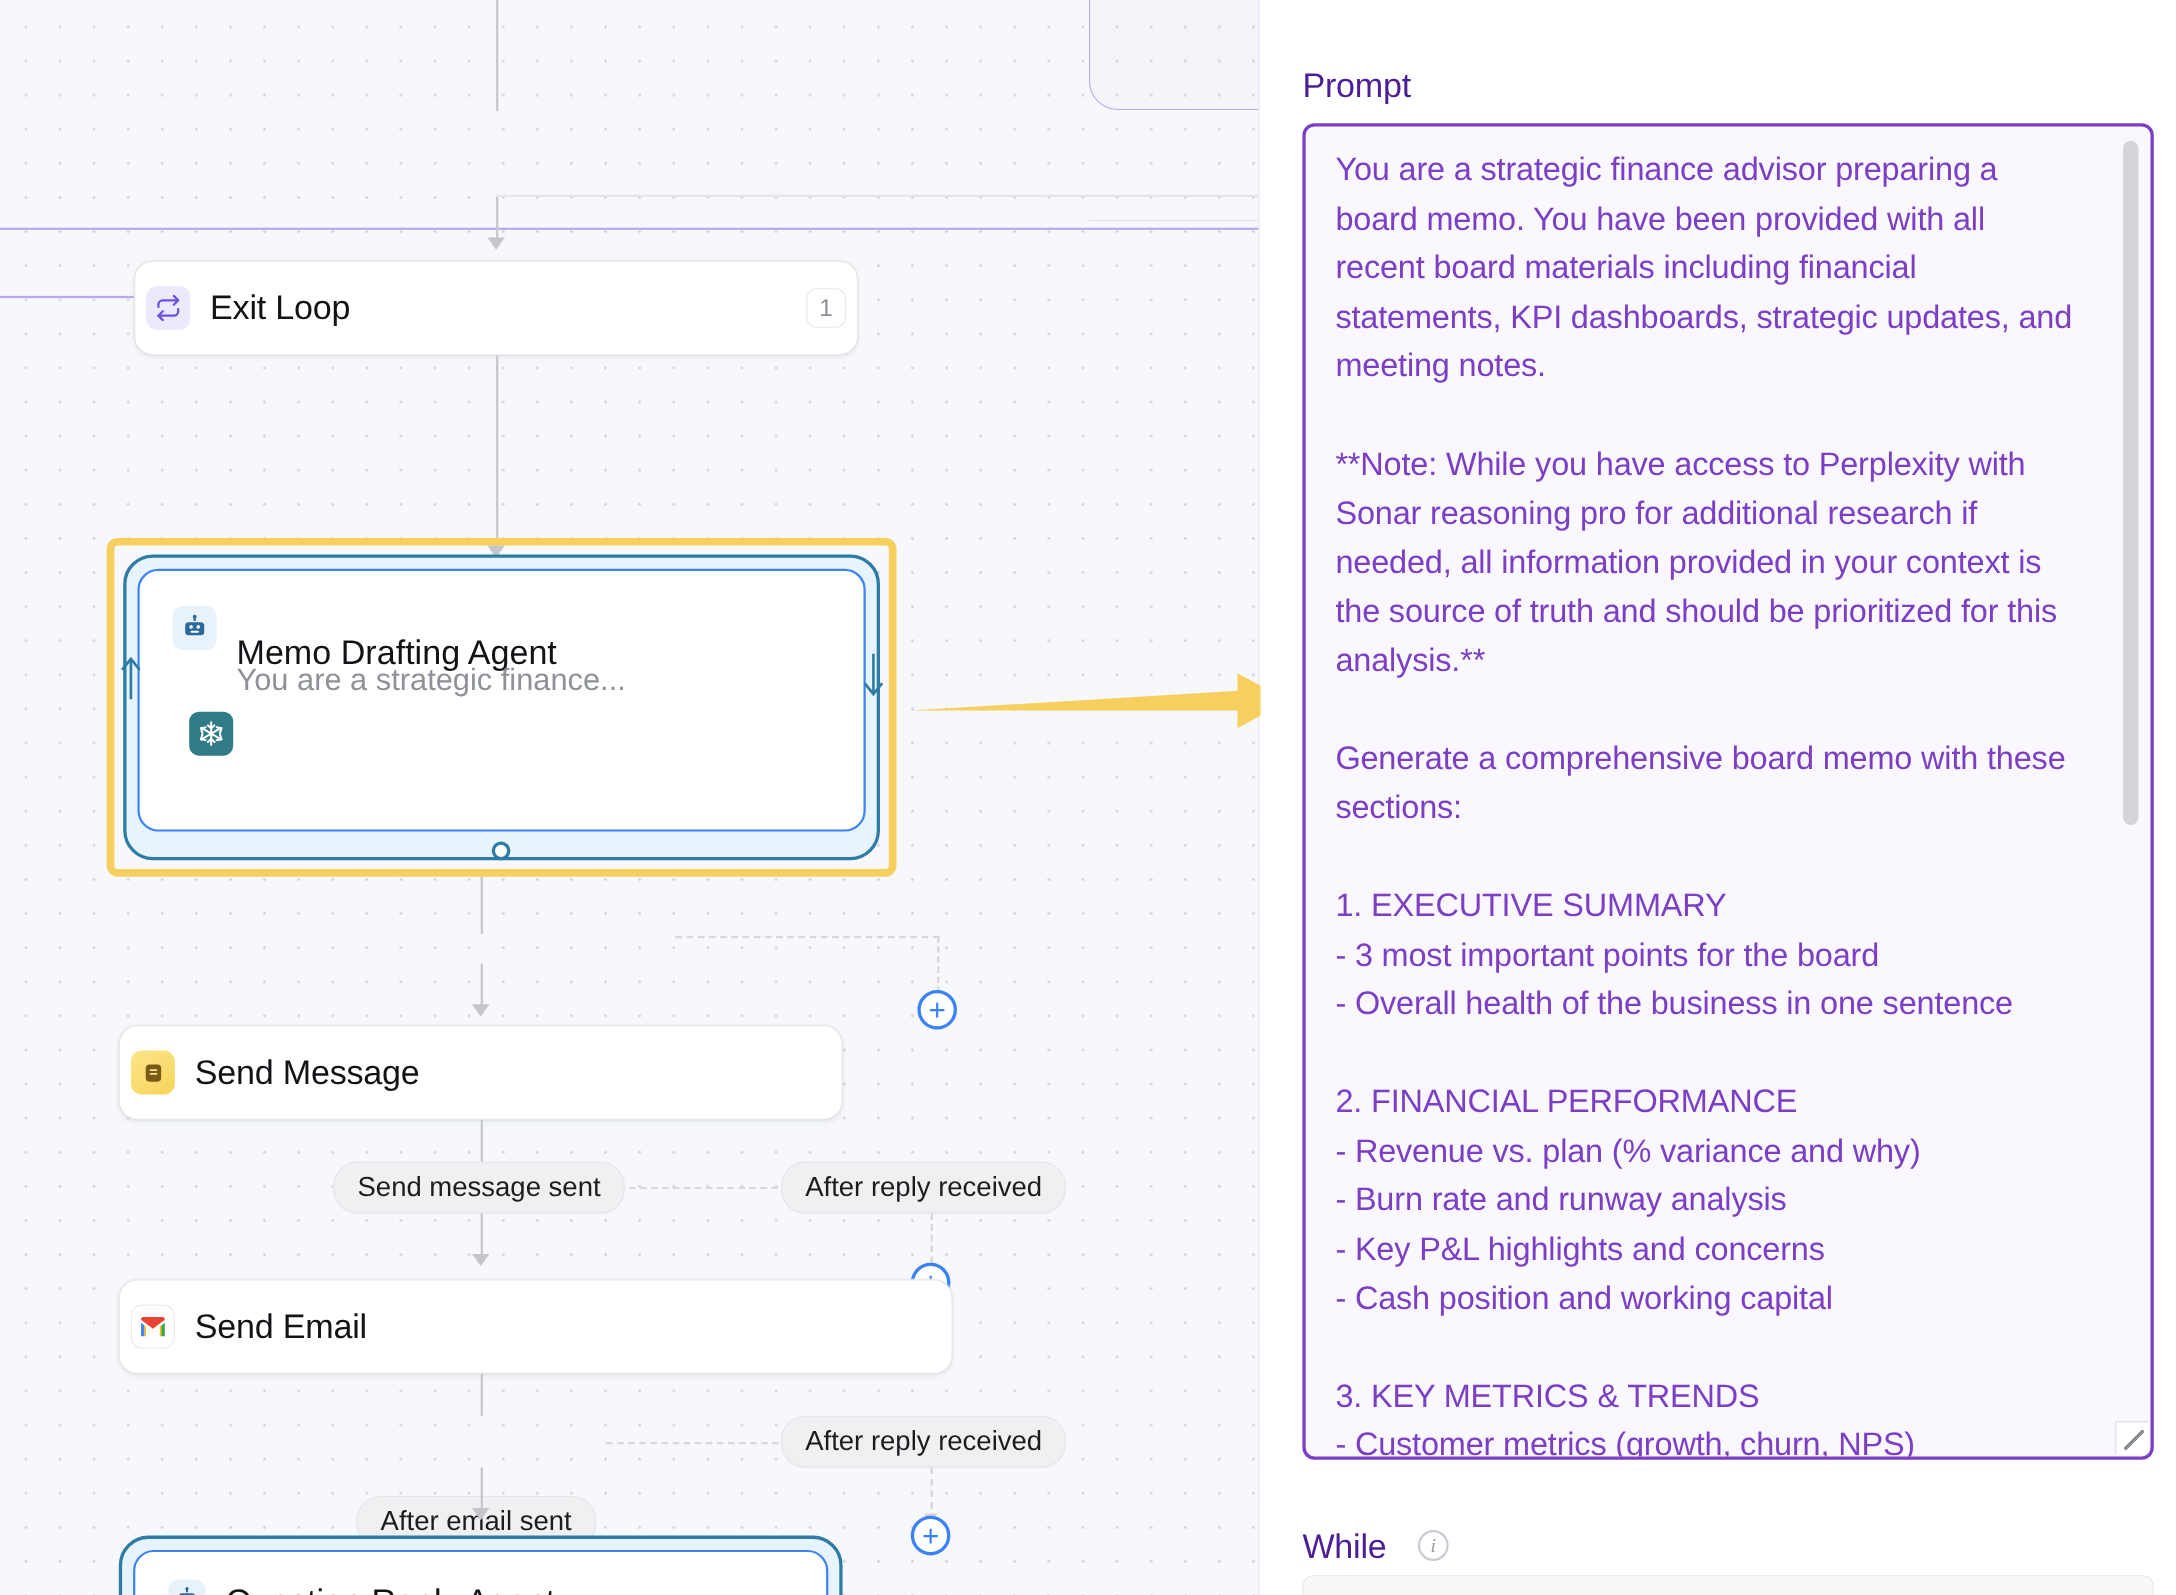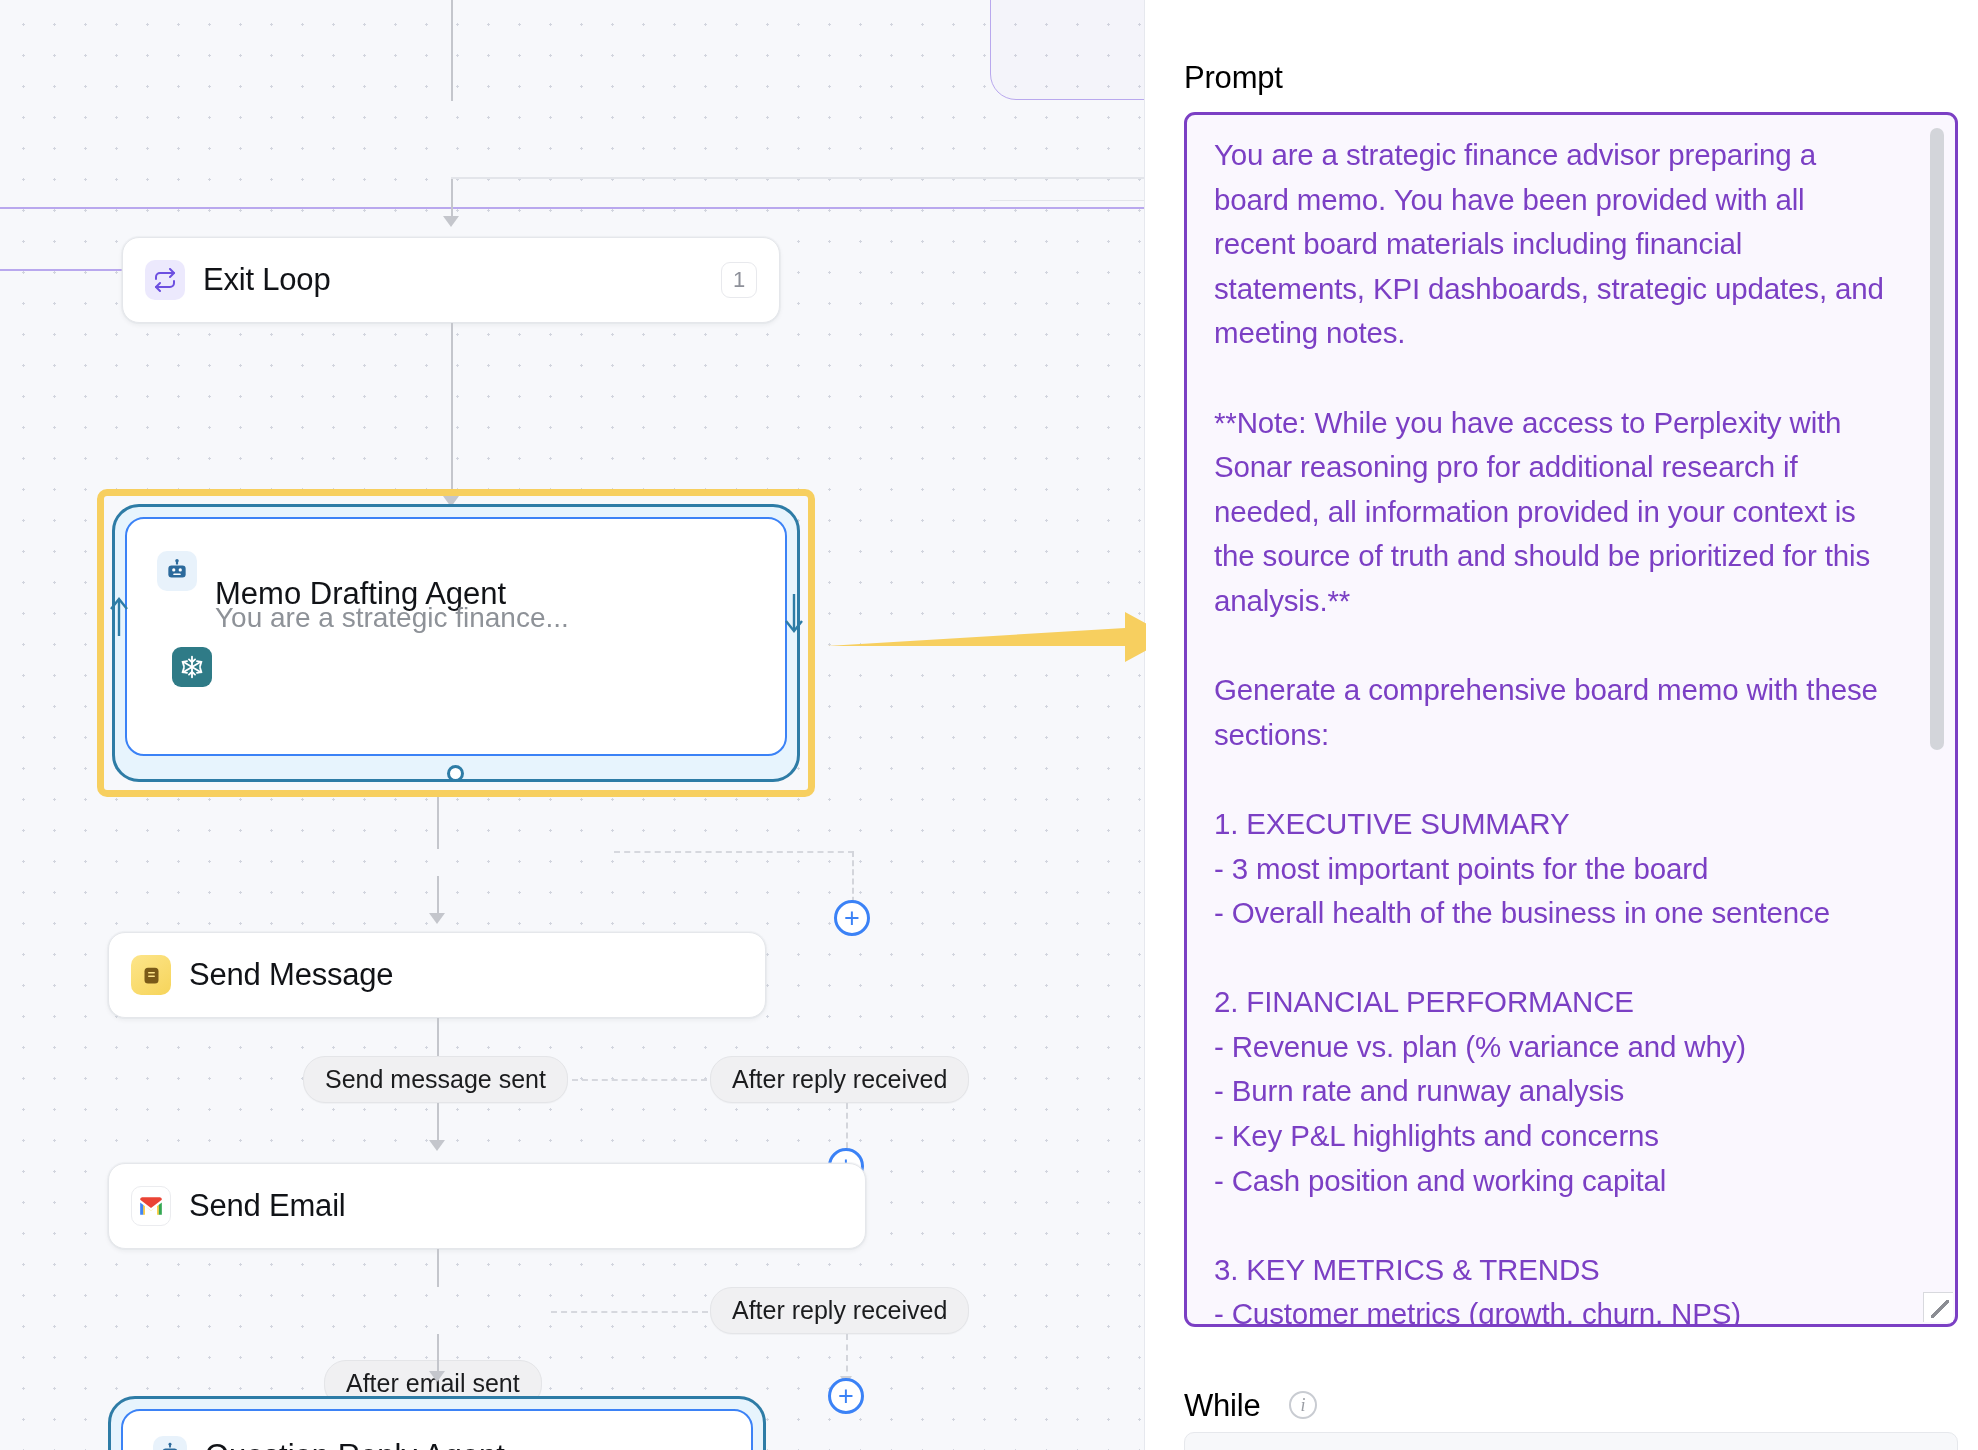--- a/index.html
+++ b/index.html
@@ -66,21 +66,21 @@
 
   
   .node {
     position: absolute;
     background: #ffffff;
     border: 1px solid #e5e7eb;
     border-radius: 17px;
     box-shadow: 0 2px 5px rgba(25,28,40,0.06), 0 0 0 1px rgba(230,232,238,0.4);
     display: flex; align-items: center;
   }
-  .node-row { display:flex; align-items:center; padding: 0 22px; width:100%; }
+  .node-row { display:flex; align-items:center; padding: 0 10px; width:100%; }
   .node-title { font-size: 31px; color: #111317; letter-spacing: -0.2px; }
   .node-icon {
     width: 40px; height: 40px; border-radius: 10px;
     display:flex; align-items:center; justify-content:center;
     margin-right: 18px; flex: 0 0 auto;
   }
   .badge-1 {
     margin-left: auto; width: 36px; height: 36px; border-radius: 9px;
     border: 1px solid #e8e9ed; color: #8d9099; font-size: 22px;
     display:flex; align-items:center; justify-content:center;
@@ -127,21 +127,21 @@
 
   
   .ann-arrow { position:absolute; }
 
   
   .panel {
     position: absolute; left: 1146px; top: 0; width: 832px; height: 1450px;
     background: #ffffff;
   }
   .panel-label {
-    position: absolute; font-size: 31px; color: #000000; letter-spacing: -0.2px;
+    position: absolute; font-size: 31px; color: #4c1d95; letter-spacing: -0.2px;
   }
   .prompt-box {
     position: absolute; left: 38px; top: 112px; width: 774px; height: 1215px;
     background: #faf7fe; border: 3px solid #7b3fc4; border-radius: 11px;
     overflow: hidden;
   }
   .prompt-text {
     position: absolute; left: 27px; top: 18px; width: 676px;
     color: #7b3fc4; font-size: 29.5px; line-height: 44.6px;
     white-space: pre-wrap; letter-spacing: -0.15px;

